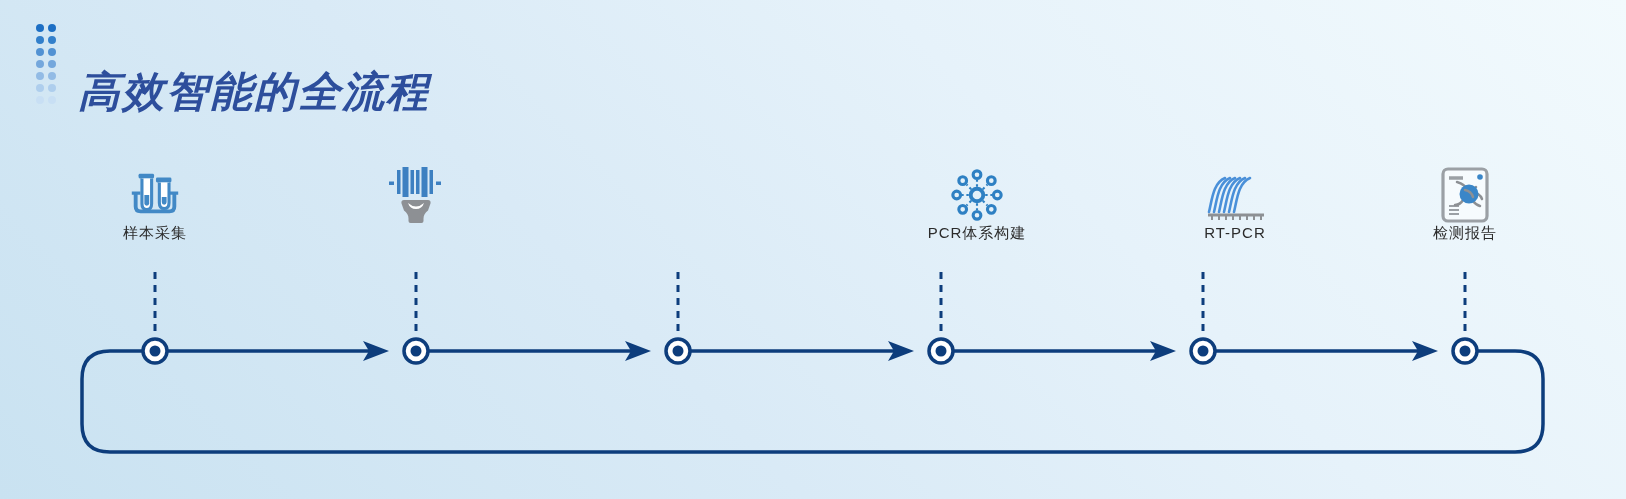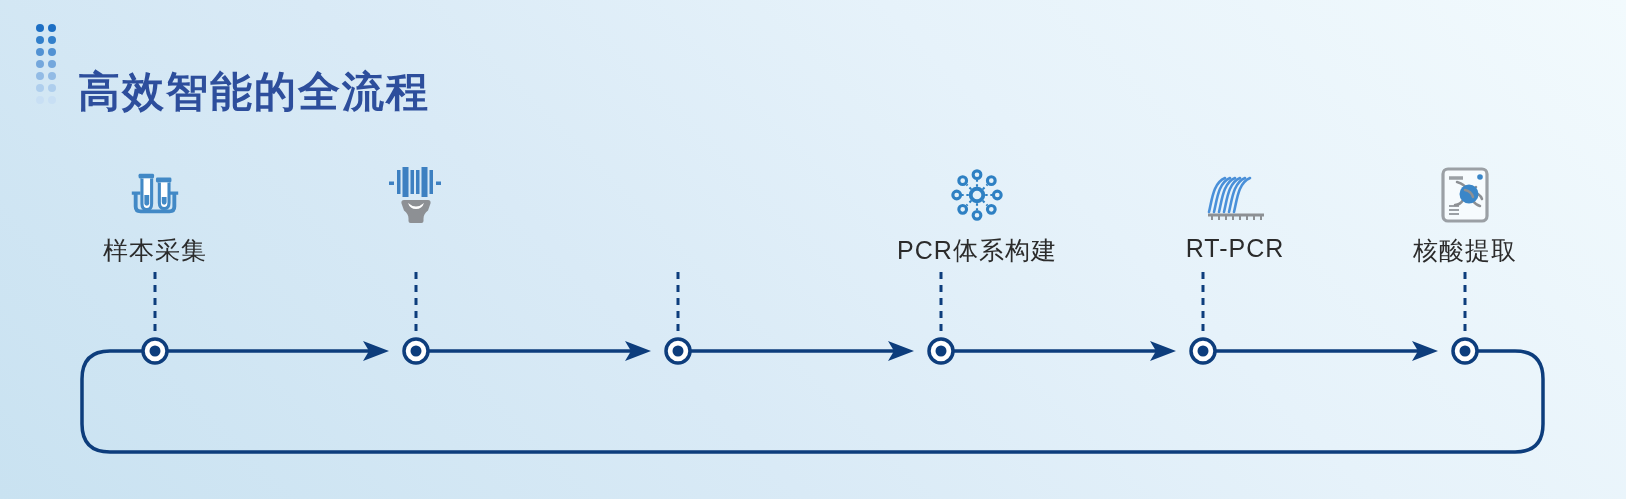--- a/index.html
+++ b/index.html
@@ -13,25 +13,25 @@
   .dots span{width:8px;height:8px;border-radius:50%;}
   .dots span:nth-child(-n+2){background:#1d6fc4;}
   .dots span:nth-child(n+3):nth-child(-n+4){background:#3380cb;}
   .dots span:nth-child(n+5):nth-child(-n+6){background:#5292d3;}
   .dots span:nth-child(n+7):nth-child(-n+8){background:#74a7dc;}
   .dots span:nth-child(n+9):nth-child(-n+10){background:#92bbe5;}
   .dots span:nth-child(n+11):nth-child(-n+12){background:#aeceed;}
   .dots span:nth-child(n+13){background:#c8dff4;}
   .title{
     position:absolute;left:78px;top:36px;font-size:42px;font-weight:700;
-    color:#2d4e9c;letter-spacing:2px;white-space:nowrap;
+    color:#2d4e9c;letter-spacing:2px;white-space:nowrap;font-style:italic;
   }
   .step{position:absolute;top:160px;width:190px;text-align:center;}
   .icon-wrap{height:64px;display:flex;align-items:flex-end;justify-content:center;}
-  .step-label{display:block;margin-top:10px;font-size:25px;color:#2b2b2b;letter-spacing:1px;white-space:nowrap;}
+  .step-label{display:block;margin-top:0;font-size:15px;color:#2b2b2b;letter-spacing:1px;white-space:nowrap;}
   .flow{position:absolute;left:0;top:0;pointer-events:none;}
 </style>
 </head>
 <body>
 
 <div class="canvas">
 
   <div class="dots">
     <span></span>
       <span></span>
@@ -218,16 +218,16 @@
           <path d="M19 16 q8 2 11 9"></path>
           <path d="M38 21 q-4 3 -5 7"></path>
           <path d="M40 28 q3 2 4 5"></path>
           <path d="M35 35 q3 4 7 5"></path>
           <path d="M25 34 q-3 5 -8 5"></path>
         </g>
         <circle cx="31" cy="28" r="9.5" fill="#3a86c8"></circle>
         <path d="M27 24 q6 1 8 7" stroke="#8d9094" stroke-width="2.5" fill="none" stroke-linecap="round"></path>
       </svg>
     </div>
-    <span class="step-label">核酸提取</span>
+    <span class="step-label">检测报告</span>
   </div>
 
 </div>
 
 </body></html>

